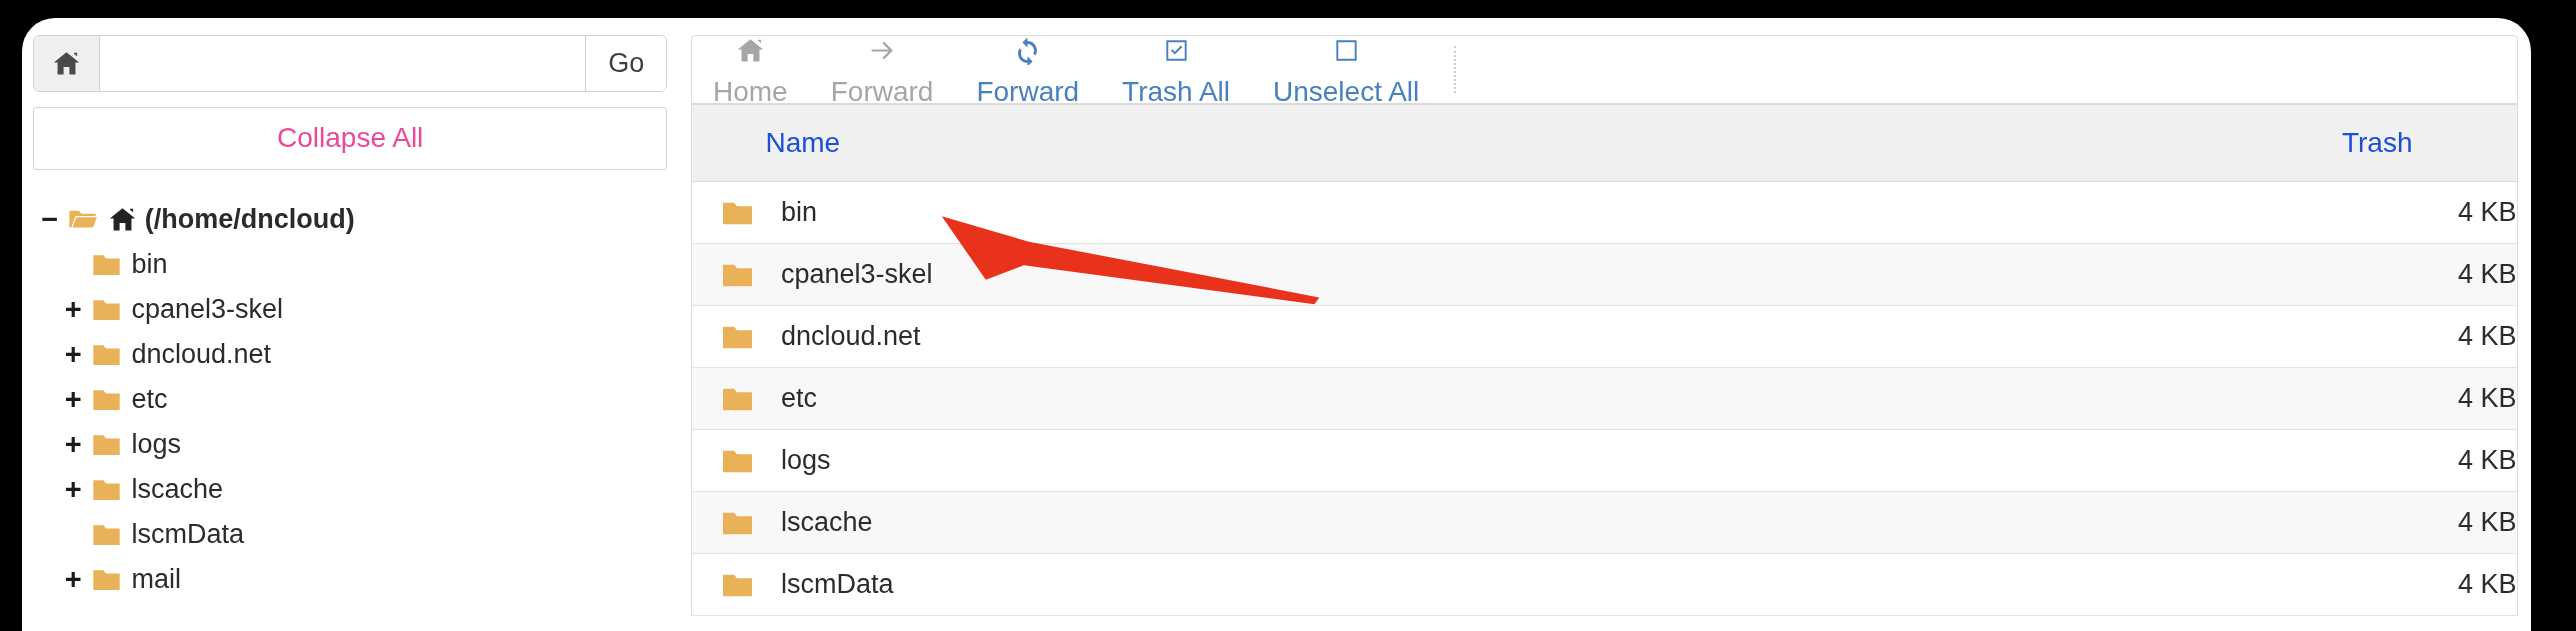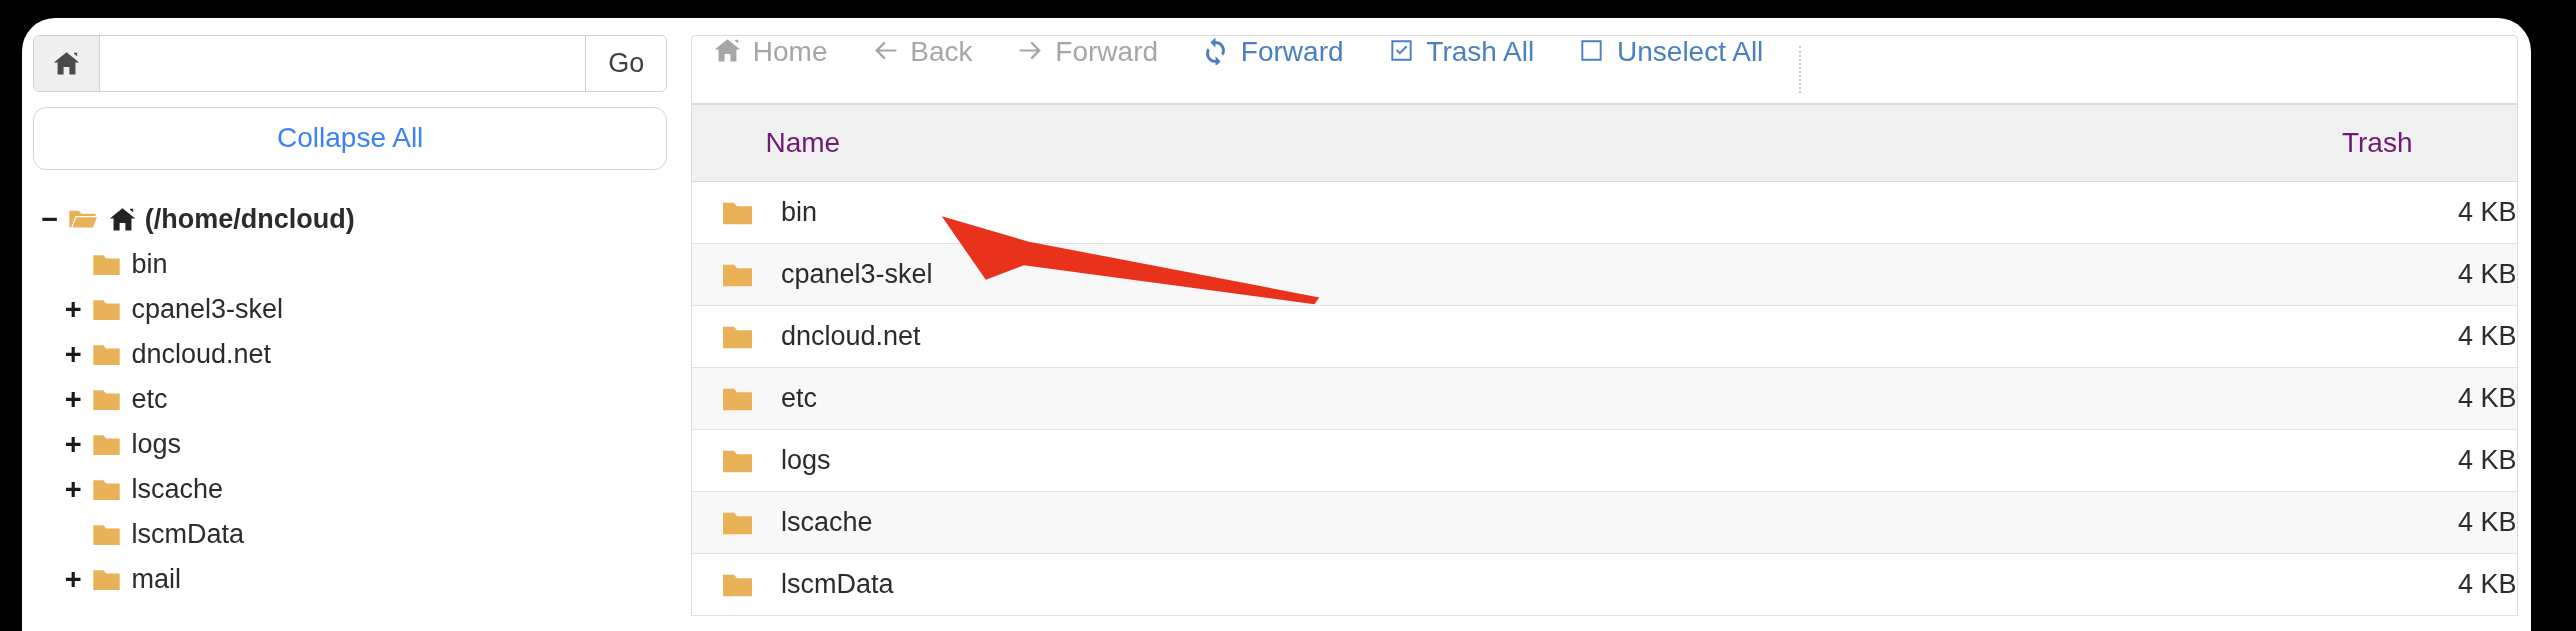--- a/index.html
+++ b/index.html
@@ -47,23 +47,23 @@
   }
   .ig-btn{
     width:80px;display:flex;align-items:center;justify-content:center;
     background:#fff;border-left:1px solid #cfcfcf;
     font-size:27px;color:#3f3f3f;cursor:pointer;
   }
 
   
   .collapse-all{
     margin-top:14.7px;height:61px;
-    border:1px solid #d4d4d4;border-radius:13px;background:#fff;
+    border:1px solid #d4d4d4;border-radius:3px;background:#fff;
     display:flex;align-items:center;justify-content:center;
-    font-size:28px;color:#3b82f6;cursor:pointer;
+    font-size:28px;color:#ec4899;cursor:pointer;
   }
 
   
   .tree{margin-top:27px;}
   .tree-node{
     display:flex;align-items:center;height:45px;cursor:pointer;
     font-size:27px;color:#2b2b2b;white-space:nowrap;
   }
   .tree-node.root{font-weight:bold;font-size:27px;}
   .expander{
@@ -76,43 +76,43 @@
   .home-ic{flex:0 0 29px;width:29px;height:29px;margin-right:7.8px;display:block;color:#222;}
   .node-label{line-height:1;}
 
   
   .toolbar{
     height:67px;border:1px solid #dcdcdc;background:#fff;
     display:flex;align-items:center;
     border-radius:3.9px 3.9px 0 0;
   }
   .tb-btn{
-    display:flex;gap:10.8px;
+    display:flex;align-items:center;gap:10.8px;
     padding:0 21.5px;height:100%;
-    font-size:28px;white-space:nowrap;cursor:pointer;
+    font-size:28px;white-space:nowrap;cursor:pointer;flex-direction:column;
   }
   .tb-btn.enabled{color:#4a80c0;}
   .tb-btn.disabled{color:#a6a6a6;cursor:default;}
   .tb-btn svg{display:block;}
   .tb-sep{
     width:1px;align-self:stretch;margin:9.8px 13.7px;
     border-left:2px dotted #cccccc;
   }
 
   
   .table{
     border-left:1px solid #dcdcdc;border-right:1px solid #dcdcdc;
     background:#fff;
   }
   .thead{
     display:flex;align-items:center;height:76px;
     background:#f0f0f0;border-bottom:1px solid #d9d9d9;
     border-top:1px solid #d9d9d9;
   }
-  .th{font-size:28px;color:#701a75;cursor:pointer;}
+  .th{font-size:28px;color:#1d4ed8;cursor:pointer;}
   .th-name{padding-left:74px;}
   .th-size{margin-left:auto;padding-right:104px;}
   .trow{
     display:flex;align-items:center;height:61px;
     border-bottom:1px solid #e3e3e3;background:#fff;
   }
   .trow.alt{background:#f8f8f8;}
   .td-name{
     display:flex;align-items:center;
     padding-left:27px;font-size:27px;color:#2b2b2b;
@@ -255,28 +255,20 @@
               <svg class="" width="29" height="29" viewBox="0 0 24 24" fill="currentColor">
                 <path d="M12 2.6 1.5 11.2h3.1V21h5.0v-6.1h4.8V21h5.0v-9.8h3.1L12 2.6z"></path>
                 <path d="M18.2 3.1h2.6v3.0l-2.6-2.1z"></path>
               </svg>
             </span>
             <span>Home</span>
           </div>
           <div class="tb-btn disabled">
             <span>
               <svg class="" width="29" height="29" viewBox="0 0 24 24" fill="currentColor">
-                <path d="M10.8 4.6 3.4 12l7.4 7.4 1.3-1.3-5.2-5.2H21v-1.8H6.9l5.2-5.2z"></path>
-              </svg>
-            </span>
-            <span>Back</span>
-          </div>
-          <div class="tb-btn disabled">
-            <span>
-              <svg class="" width="29" height="29" viewBox="0 0 24 24" fill="currentColor">
                 <path d="M13.2 4.6 20.6 12l-7.4 7.4-1.3-1.3 5.2-5.2H3v-1.8h14.1l-5.2-5.2z"></path>
               </svg>
             </span>
             <span>Forward</span>
           </div>
           <div class="tb-btn enabled">
             <span>
               <svg class="" width="29" height="29" viewBox="0 0 24 24" fill="currentColor">
                 <path d="M12 4.2V1.2L7.8 5.4 12 9.6V6.6c3 0 5.4 2.4 5.4 5.4 0 .9-.2 1.8-.6 2.5l1.7 1.7c.8-1.2 1.3-2.7 1.3-4.2 0-4.3-3.5-7.8-7.8-7.8z"></path>
                 <path d="M12 19.8c-3 0-5.4-2.4-5.4-5.4 0-.9.2-1.8.6-2.5L5.5 10.2c-.8 1.2-1.3 2.7-1.3 4.2 0 4.3 3.5 7.8 7.8 7.8v3l4.2-4.2-4.2-4.2v3z"></path>

